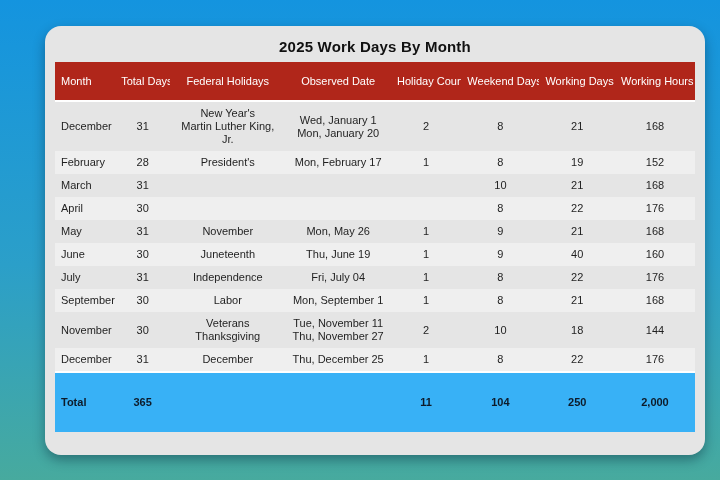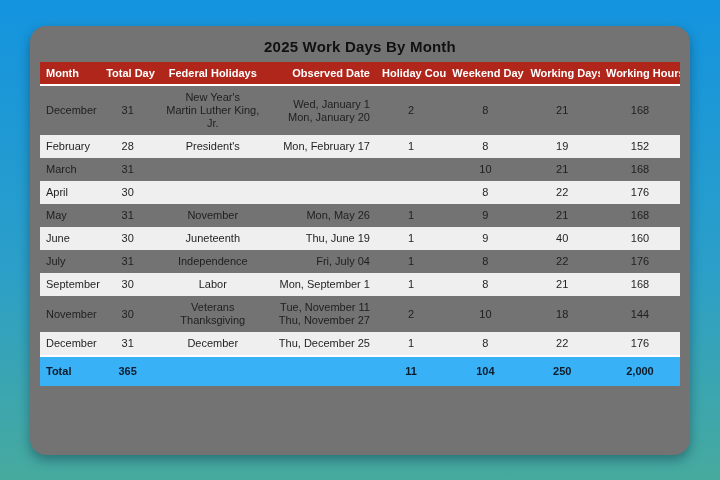--- a/index.html
+++ b/index.html
@@ -4,23 +4,23 @@
 <style>
   * { margin: 0; padding: 0; box-sizing: border-box; }
   html, body { width: 720px; height: 480px; overflow: hidden; }
   body {
     font-family: "Liberation Sans", "DejaVu Sans", sans-serif;
     background: linear-gradient(180deg, #1494DF 0%, #2B9FC9 55%, #47AA9E 100%);
     position: relative;
   }
   .card {
     position: absolute;
-    left: 30px; top: 26px;
+    left: 45px; top: 26px;
     width: 660px; height: 429px;
-    background: #737373;
+    background: #e5e5e5;
     border-radius: 16px;
     box-shadow: 0 5px 12px rgba(0, 25, 45, 0.38);
     overflow: hidden;
   }
   .title {
     text-align: center;
     margin-top: 12px;
     font-size: 15px;
     font-weight: bold;
     color: #111111;
@@ -30,55 +30,55 @@
   table {
     width: 100%;
     border-collapse: collapse;
     table-layout: fixed;
     font-size: 11px;
     color: #1f1f1f;
   }
   thead th {
     background: #B0261A;
     color: #ffffff;
-    font-weight: bold;
+    font-weight: normal;
     font-size: 11px;
-    padding: 5px 6px;
+    padding: 13px 6px;
     border-bottom: 2px solid #ffffff;
     white-space: nowrap;
     overflow: hidden;
   }
   tbody td {
     padding: 5px 6px;
     line-height: 13px;
     white-space: pre-line;
     vertical-align: middle;
   }
   tbody tr:nth-child(even) { background: #EFEFEF; }
   tr.total-row td {
     background: #38B1F6;
     color: #0d1b2a;
     font-weight: bold;
-    padding: 8px 6px;
+    padding: 23px 6px;
     border-top: 2px solid #ffffff;
   }
   
   col.c-month   { width: 9.4%; }
   col.c-total   { width: 8.6%; }
   col.c-holiday { width: 18.0%; }
   col.c-date    { width: 16.5%; }
   col.c-count   { width: 11.0%; }
   col.c-weekend { width: 12.2%; }
   col.c-workd   { width: 11.8%; }
   col.c-workh   { width: 12.5%; }
   
   th:nth-child(1), td:nth-child(1) { text-align: left; }
   th:nth-child(2), td:nth-child(2) { text-align: center; }
   th:nth-child(3), td:nth-child(3) { text-align: center; }
-  th:nth-child(4), td:nth-child(4) { text-align: right; }
+  th:nth-child(4), td:nth-child(4) { text-align: center; }
   th:nth-child(5), td:nth-child(5),
   th:nth-child(6), td:nth-child(6),
   th:nth-child(7), td:nth-child(7),
   th:nth-child(8), td:nth-child(8) { text-align: center; }
 </style>
 </head>
 <body>
 
 <div class="card">
   <div class="title">2025 Work Days By Month</div>

